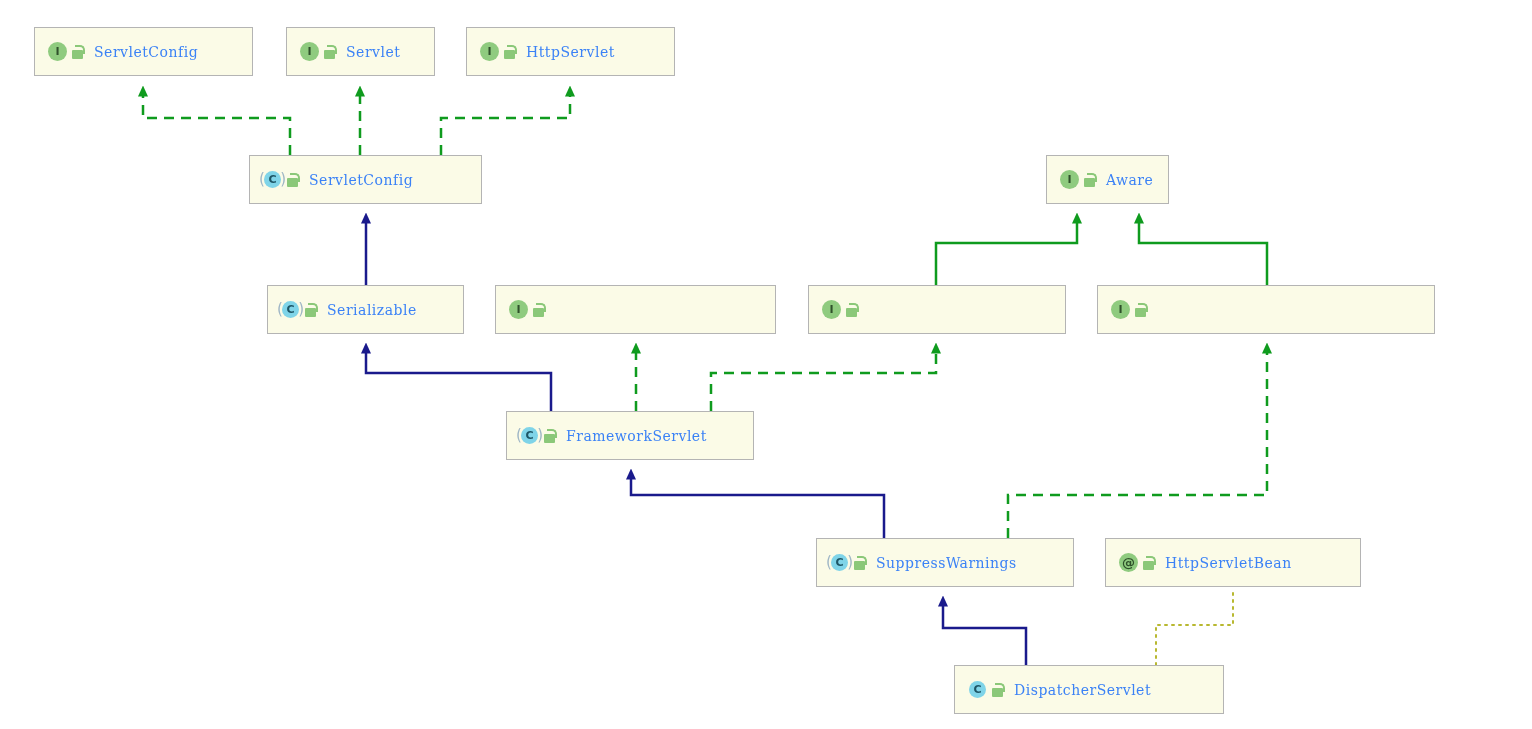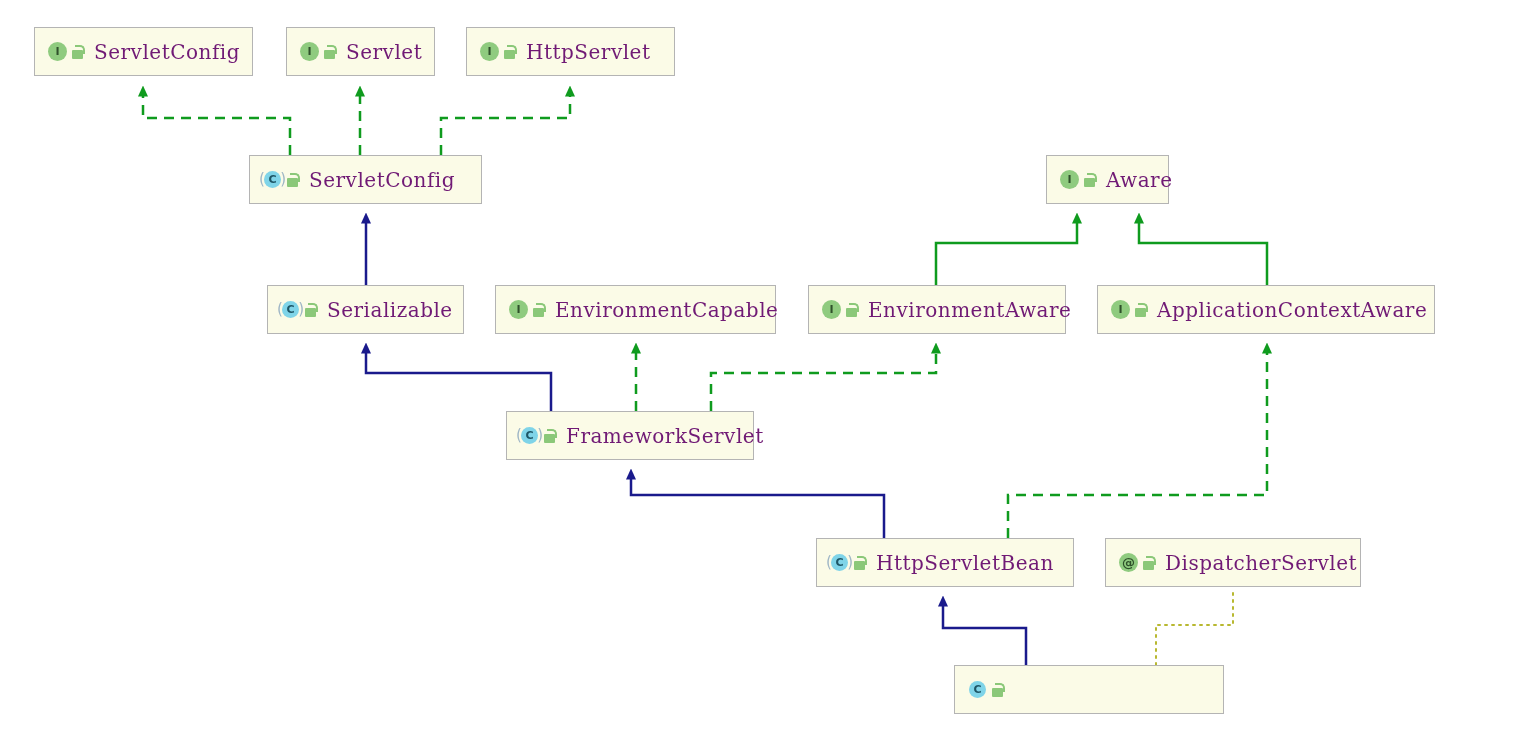--- a/index.html
+++ b/index.html
@@ -113,22 +113,22 @@
     top: 1px;
     width: 8px;
     height: 7px;
     border: 2px solid #8bc879;
     border-bottom: none;
     border-left: none;
     border-radius: 0 5px 0 0;
   }
   .node-label {
     font-family: "DejaVu Serif", serif;
-    font-size: 20px;
-    color: #701a75;
+    font-size: 14px;
+    color: #3b82f6;
     letter-spacing: 0.5px;
   }
 </style>
 </head>
 <body>
 
 <div id="diagram-canvas">
 
   <svg id="edge-layer" width="1532" height="729" viewBox="0 0 1532 729">
     <defs>
@@ -238,43 +238,40 @@
   </div>
 
   <div class="uml-node" style="left:495px; top:285px; width:281px; height:49px;">
     <span class="node-icon">
       <span class="badge badge-interface">I</span>
     </span>
     <span class="lock-icon">
       <span class="lock-shackle"></span>
         <span class="lock-body"></span>
     </span>
-    <span class="node-label">EnvironmentCapable</span>
   </div>
 
   <div class="uml-node" style="left:808px; top:285px; width:258px; height:49px;">
     <span class="node-icon">
       <span class="badge badge-interface">I</span>
     </span>
     <span class="lock-icon">
       <span class="lock-shackle"></span>
         <span class="lock-body"></span>
     </span>
-    <span class="node-label">EnvironmentAware</span>
   </div>
 
   <div class="uml-node" style="left:1097px; top:285px; width:338px; height:49px;">
     <span class="node-icon">
       <span class="badge badge-interface">I</span>
     </span>
     <span class="lock-icon">
       <span class="lock-shackle"></span>
         <span class="lock-body"></span>
     </span>
-    <span class="node-label">ApplicationContextAware</span>
   </div>
 
   <div class="uml-node" style="left:506px; top:411px; width:248px; height:49px;">
     <span class="node-icon">
       <span class="paren-l">(</span>
       <span class="badge badge-class">C</span>
       <span class="paren-r">)</span>
     </span>
     <span class="lock-icon">
       <span class="lock-shackle"></span>
@@ -286,37 +283,38 @@
   <div class="uml-node" style="left:816px; top:538px; width:258px; height:49px;">
     <span class="node-icon">
       <span class="paren-l">(</span>
       <span class="badge badge-class">C</span>
       <span class="paren-r">)</span>
     </span>
     <span class="lock-icon">
       <span class="lock-shackle"></span>
         <span class="lock-body"></span>
     </span>
+    <span class="node-label">SuppressWarnings</span>
+  </div>
+
+  <div class="uml-node" style="left:1105px; top:538px; width:256px; height:49px;">
+    <span class="node-icon">
+      <span class="badge badge-annotation">@</span>
+    </span>
+    <span class="lock-icon">
+      <span class="lock-shackle"></span>
+        <span class="lock-body"></span>
+    </span>
     <span class="node-label">HttpServletBean</span>
   </div>
 
-  <div class="uml-node" style="left:1105px; top:538px; width:256px; height:49px;">
-    <span class="node-icon">
-      <span class="badge badge-annotation">@</span>
+  <div class="uml-node" style="left:954px; top:665px; width:270px; height:49px;">
+    <span class="node-icon">
+      <span class="badge badge-class">C</span>
     </span>
     <span class="lock-icon">
       <span class="lock-shackle"></span>
         <span class="lock-body"></span>
     </span>
     <span class="node-label">DispatcherServlet</span>
   </div>
 
-  <div class="uml-node" style="left:954px; top:665px; width:270px; height:49px;">
-    <span class="node-icon">
-      <span class="badge badge-class">C</span>
-    </span>
-    <span class="lock-icon">
-      <span class="lock-shackle"></span>
-        <span class="lock-body"></span>
-    </span>
-  </div>
-
 </div>
 
 </body></html>

